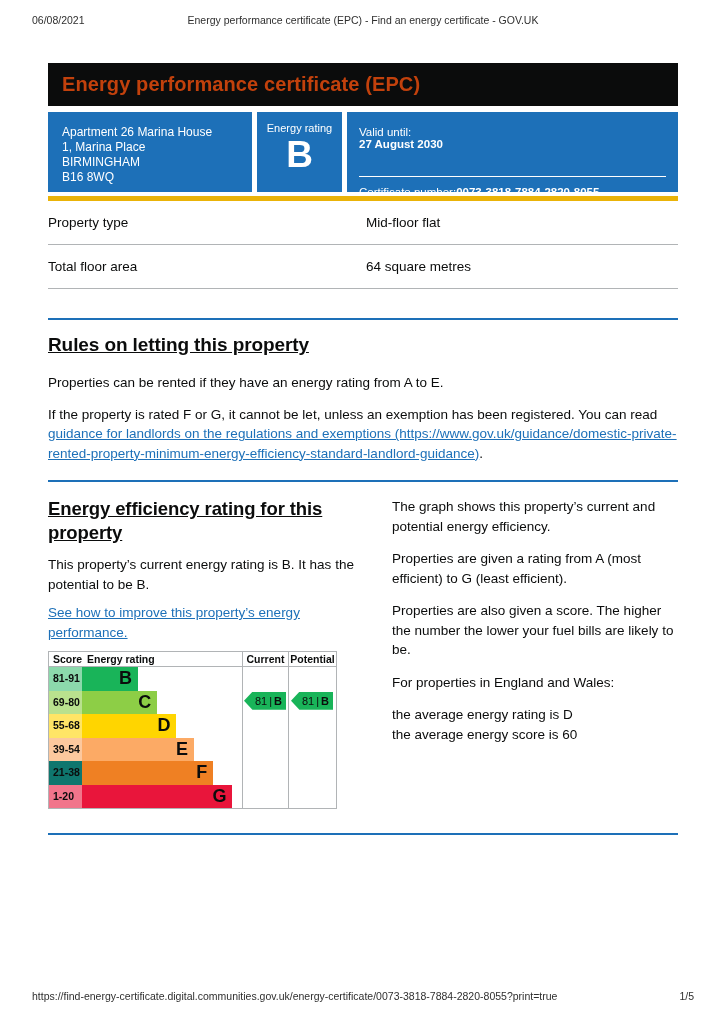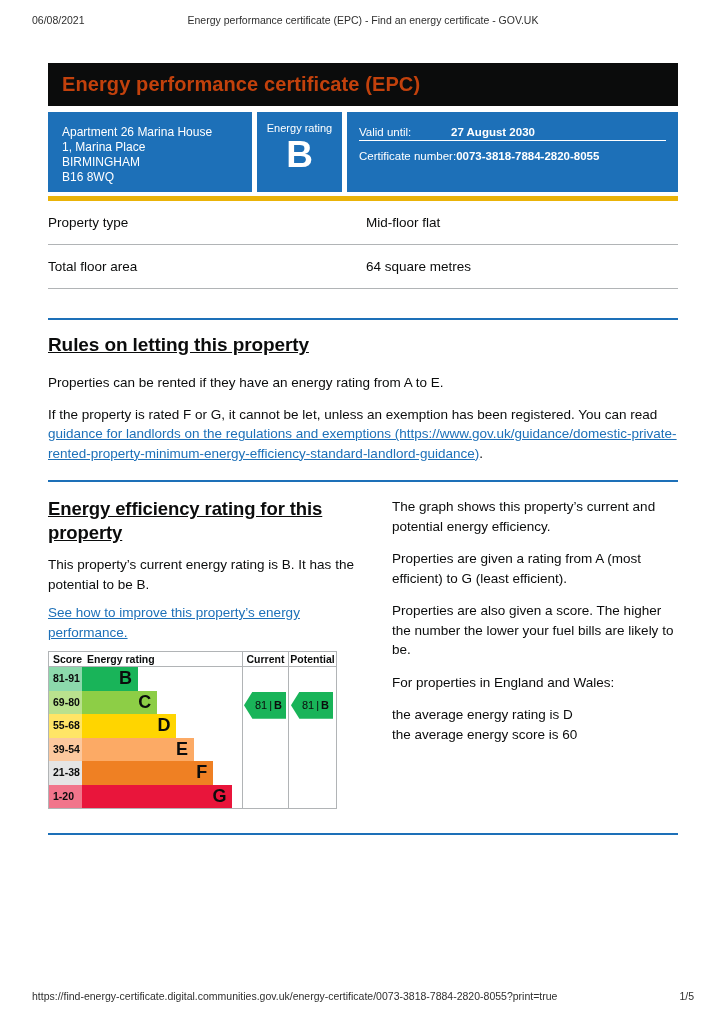--- a/index.html
+++ b/index.html
@@ -30,21 +30,21 @@
   .banner-title { color: #c2410c; font-size: 20px; font-weight: bold; letter-spacing: 0.1px; }
 
   
   .summary { margin-top: 6px; height: 80px; display: flex; gap: 5px; }
   .summary-cell { background: #1d70b8; color: #ffffff; }
   .cell-address { width: 204px; padding: 13px 14px; font-size: 12px; line-height: 15px; }
   .cell-rating { width: 85px; display: flex; flex-direction: column; align-items: center; padding-top: 10px; }
   .rating-label { font-size: 11px; }
   .rating-letter { font-size: 37px; font-weight: bold; line-height: 42px; }
   .cell-validity { flex: 1; padding: 12px 12px 0 12px; font-size: 11.5px; }
-  .validity-row-1 { display: flex; padding: 2px 0 2px 0; border-bottom: 1px solid #ffffff; }
+  .validity-row-1 { display: flex; padding: 2px 0 26px 0; border-bottom: 1px solid #ffffff; flex-direction: column; }
   .valid-until-label { width: 92px; }
   .validity-row-2 { padding-top: 9px; }
   .bold { font-weight: bold; }
 
   
   .facts { margin-top: 4px; border-top: 5px solid #eab308; font-size: 13.5px; }
   .fact-row { display: flex; padding: 14px 0; border-bottom: 1px solid #b1b4b6; }
   .fact-label { width: 318px; }
 
   .blue-rule { border: none; border-top: 2px solid #1d70b8; }
@@ -76,21 +76,21 @@
   .epc-header > div { font-size: 10.5px; font-weight: bold; line-height: 14px; }
   .epc-h-score { padding-left: 4px; }
   .epc-h-rating { padding-left: 5px; }
   .epc-h-current, .epc-h-potential { border-left: 1px solid #b1b4b6; text-align: center; }
   .epc-band-row { height: 23.5px; }
   .epc-score-cell { font-size: 10.5px; font-weight: bold; line-height: 23.5px; padding-left: 4px; }
   .epc-bar-cell { position: relative; }
   .epc-band-bar { height: 100%; display: flex; align-items: center; justify-content: flex-end; padding-right: 6px; }
   .epc-letter { font-size: 18px; font-weight: bold; color: #0b0c0c; }
   .epc-cell-current, .epc-cell-potential { border-left: 1px solid #b1b4b6; }
-  .epc-arrow { position: absolute; width: 42px; height: 27px;
+  .epc-arrow { position: absolute; width: 42px; height: 18px;
     clip-path: polygon(20% 0, 100% 0, 100% 100%, 20% 100%, 0 50%);
     display: flex; align-items: center; justify-content: center;
     padding-left: 7px; font-size: 11px; color: #0b0c0c; white-space: nowrap; }
   .epc-arrow .sep { padding: 0 2px; }
   .epc-arrow .ltr { font-weight: bold; }
   .arrow-current { left: 195px; }
   .arrow-potential { left: 242px; }
 </style>
 </head>
 <body>
@@ -197,21 +197,21 @@
             <div class="epc-score-cell" style="background: rgb(252, 200, 158);">39-54</div>
             <div class="epc-bar-cell">
                 <div class="epc-band-bar" style="background: rgb(252, 170, 101); width: 70%;">
                   <span class="epc-letter">E</span>
                 </div>
               </div>
             <div class="epc-cell-current"></div>
             <div class="epc-cell-potential"></div>
           </div>
           <div class="epc-grid-row epc-band-row">
-            <div class="epc-score-cell" style="background: #e5e5e5;">21-38</div>
+            <div class="epc-score-cell" style="background: #0f766e;">21-38</div>
             <div class="epc-bar-cell">
                 <div class="epc-band-bar" style="background: rgb(239, 128, 35); width: 82%;">
                   <span class="epc-letter">F</span>
                 </div>
               </div>
             <div class="epc-cell-current"></div>
             <div class="epc-cell-potential"></div>
           </div>
           <div class="epc-grid-row epc-band-row">
             <div class="epc-score-cell" style="background: rgb(241, 117, 139);">1-20</div>

